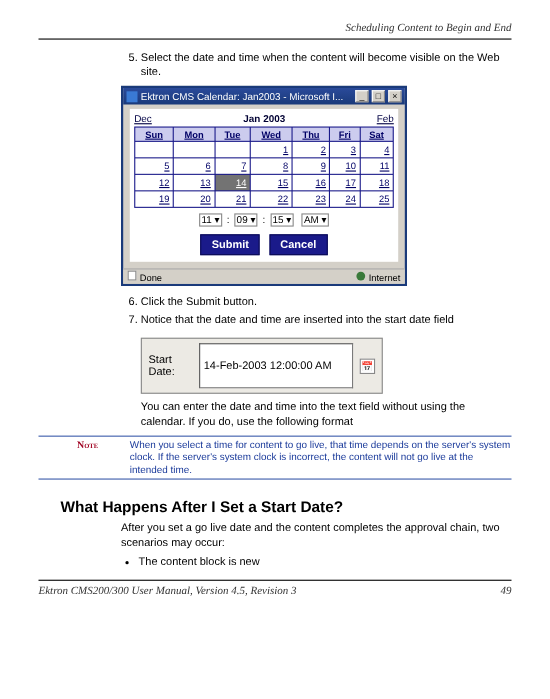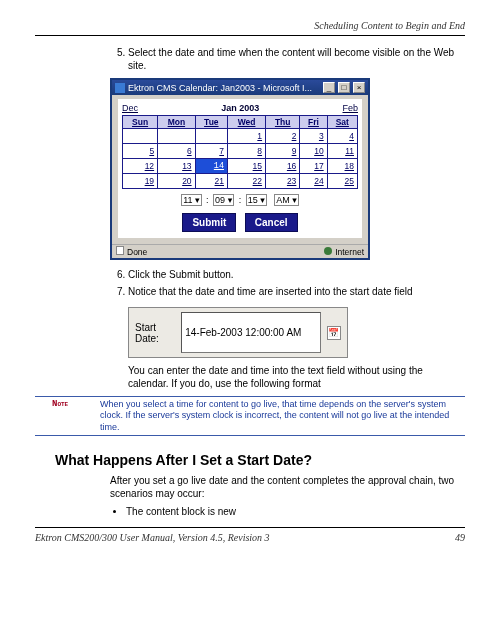--- a/index.html
+++ b/index.html
@@ -76,21 +76,21 @@
   }
   table.cal td {
     background: #fff;
     color: #000066;
     text-decoration: underline;
     font-size: 8.5px;
     padding: 1px 3px;
     text-align: right;
     height: 14px;
   }
-  table.cal td.today { background: #1d4ed8; color: #fff; font-family: Liberation Mono, monospace; }
+  table.cal td.today { background: #737373; color: #fff; }
   .time-row { text-align:center; margin: 6px 0 8px 0; }
   .time-row select, .time-row .sel {
     font-size: 9px; border: 1px solid #888; background:#fff; padding:0 1px;
   }
   .colon { margin: 0 2px; }
   .btnrow { text-align:center; }
   .navybtn {
     display: inline-block;
     background: #1a1a8a;
     color: #fff;
@@ -127,21 +127,21 @@
   }
   .startdate-fig .calicon {
     width: 16px; height: 14px; border:1px solid #888; background:#fff;
     display:inline-flex; align-items:center; justify-content:center;
     font-size:9px; color:#a00;
   }
 
   .format-line { text-align:center; font-weight:bold; margin: 4px 0 5px 0; }
   .note-rule { border:none; border-top: 1px solid #3a5aaa; margin: 2px 0; }
   .note-block { display:flex; gap:8px; font-size:9px; margin: 2px 0; }
-  .note-label { color:#a00020; font-weight:bold; font-variant: small-caps; font-family: Liberation Mono, monospace; width: 40px; margin-left: 17px; }
+  .note-label { color:#a00020; font-weight:bold; font-variant: small-caps; font-family: Liberation Serif, serif; width: 40px; margin-left: 35px; }
   .note-text { color:#1a3a9a; flex:1; line-height:1.25; }
 
   h2.section {
     font-family: Arial, sans-serif;
     font-weight: bold;
     font-size: 14px;
     margin: 16px 0 6px 20px;
   }
   .para { margin: 0 0 6px 0; line-height:1.3; }
   ul.bullets { margin: 2px 0 0 0; padding-left: 16px; }

